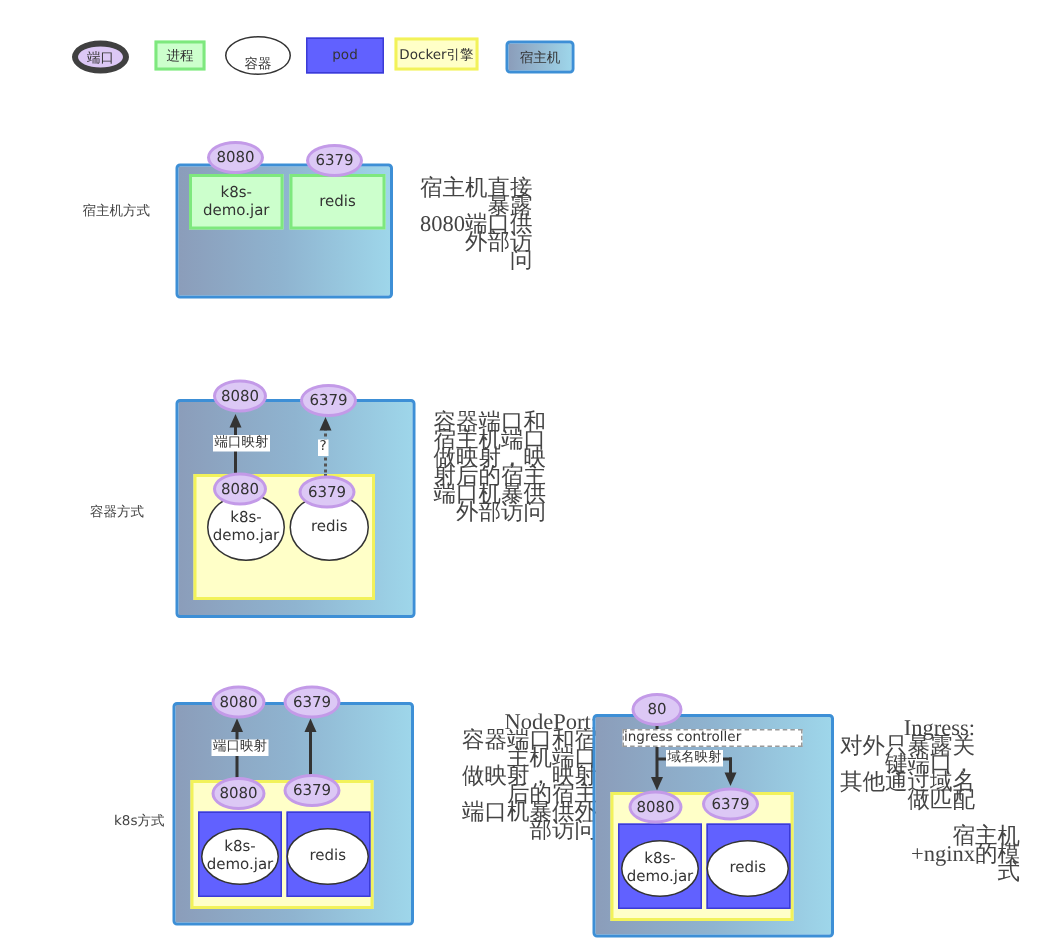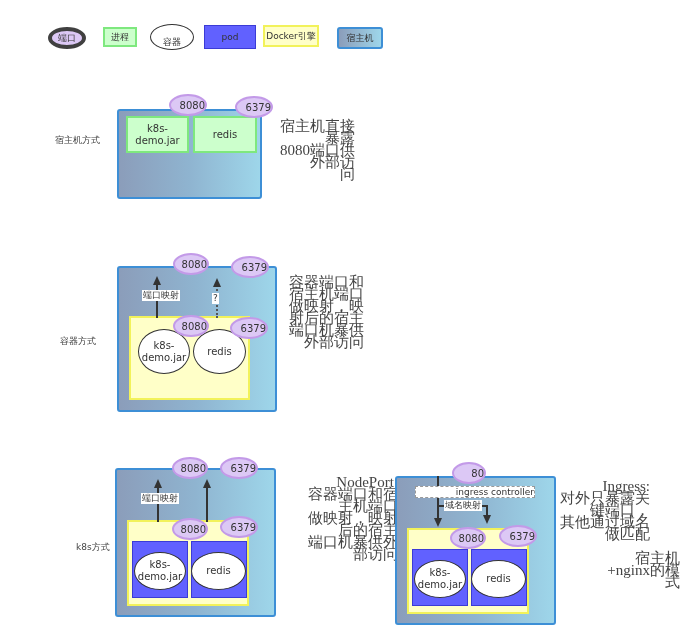--- a/index.html
+++ b/index.html
@@ -1,21 +1,21 @@
 <!DOCTYPE html>
 <html><head>
 <meta charset="utf-8">
 <style>
   html, body { margin:0; padding:0; background:#ffffff; }
   body { width:693px; height:630px; position:relative; overflow:hidden;
          font-family:"DejaVu Sans", "Liberation Sans", sans-serif; color:#333; }
   .abs { position:absolute; box-sizing:border-box; }
   .port { position:absolute; box-sizing:border-box; background:#dcc8f5; border:2px solid #c39ae8;
-          border-radius:50%; display:flex; align-items:center; justify-content:flex-end;
-          font-size:10px; color:#333; z-index:5;margin-left:31px; }
+          border-radius:50%; display:flex; align-items:center; justify-content:center;
+          font-size:10px; color:#333; z-index:5; }
   .host { position:absolute; box-sizing:border-box; border:2px solid #3d8fd6; border-radius:3px;
           background:linear-gradient(90deg,#8b9dba 0%,#8fb4d0 50%,#9ed6ea 100%); }
   .engine { position:absolute; box-sizing:border-box; background:#ffffc8; border:2px solid #f2f25a; }
   .proc { position:absolute; box-sizing:border-box; background:#ccffcc; border:2px solid #7ee87e;
           display:flex; align-items:center; justify-content:center; text-align:center;
           font-size:10px; line-height:12px; color:#333; }
   .pod { position:absolute; box-sizing:border-box; background:#6161ff; border:1px solid #3b3bd6; }
   .container { position:absolute; box-sizing:border-box; background:#fff; border:1.5px solid #333;
                border-radius:50%; display:flex; align-items:center; justify-content:center;
                text-align:center; font-size:10px; line-height:12px; color:#333; z-index:3; white-space:pre-line; }
@@ -126,21 +126,21 @@
   </div>
 <div class="port" style="left:189px;top:516px;width:38px;height:22px;">
   <span>6379</span>
   </div>
 <div class="note" style="left:272px;top:476px;width:92px;margin-left:34px;">NodePort:
 容器端口和宿主机端口
 做映射，映射后的宿主
 端口机暴供外部访问</div>
 
 <div class="host" style="left:395px;top:476px;width:161px;height:149px;"></div>
-<div class="abs" style="left:415px;top:486px;width:120px;height:12px;background:#fff;border:1px dashed #999;font-size:9px;line-height:10px;text-align:right;color:#333;z-index:3;">
+<div class="abs" style="left:415px;top:486px;width:120px;height:12px;background:#fff;border:1px dashed #999;font-size:9px;line-height:10px;text-align:left;color:#333;z-index:3;">
   <span>ingress controller</span></div>
 <div class="engine" style="left:407px;top:528px;width:122px;height:86px;"></div>
 <div class="pod" style="left:412px;top:549px;width:56px;height:57px;"></div>
 <div class="pod" style="left:471px;top:549px;width:56px;height:57px;"></div>
 <div class="container" style="left:414px;top:560px;width:52px;height:38px;">
   <span>k8s-
 demo.jar</span></div>
 <div class="container" style="left:471px;top:560px;width:55px;height:38px;">
   <span>redis</span></div>
 <div class="vline" style="left:437px;top:476px;height:44px;"></div>

